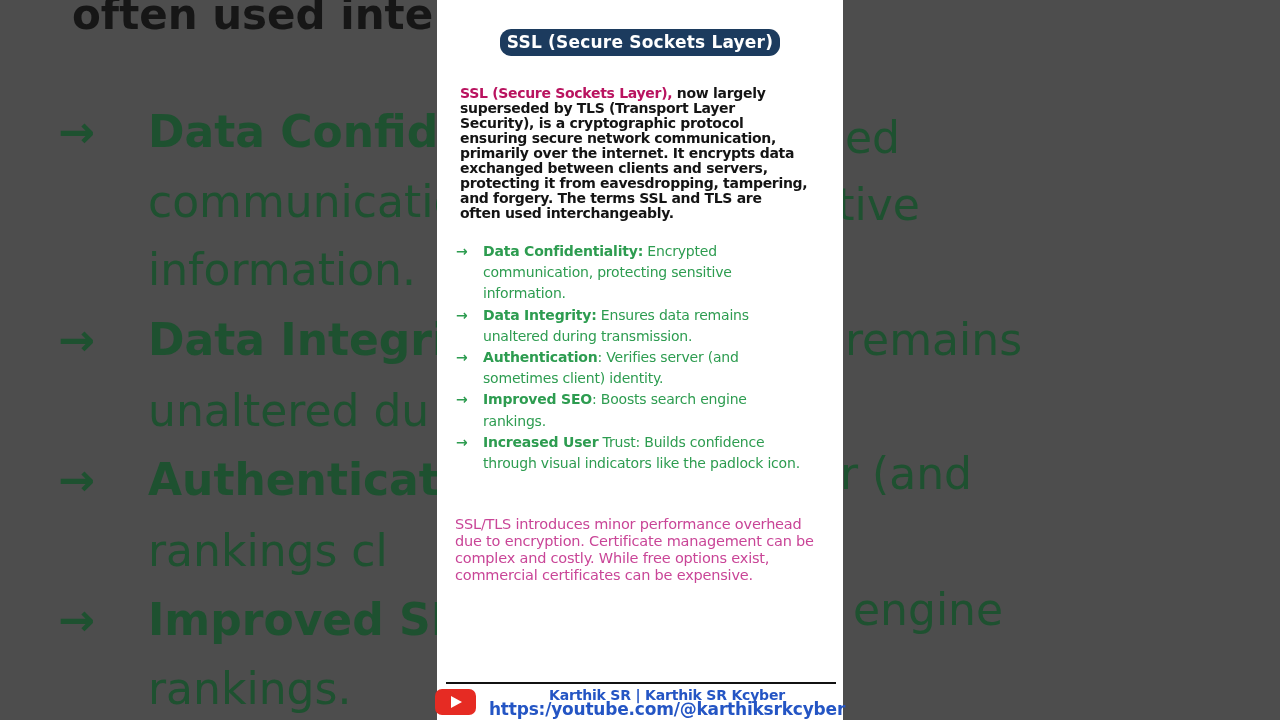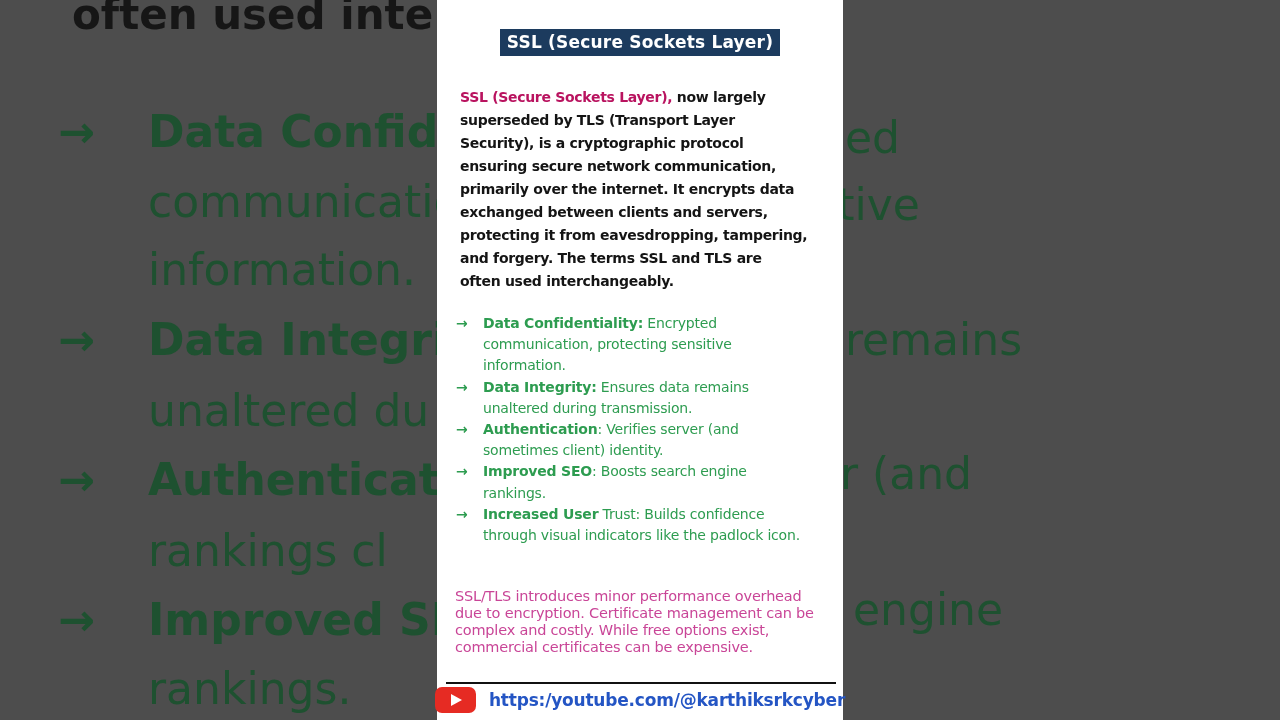--- a/index.html
+++ b/index.html
@@ -35,25 +35,26 @@
   
   .panel{
     position:absolute;left:437px;top:0;width:406px;height:720px;
     background:#ffffff;z-index:1;
   }
   .title-wrap{text-align:center;margin-top:29px;}
   .slide-title{
     display:inline-block;background:#1c3b5e;color:#ffffff;
     font-weight:700;font-size:17px;line-height:20px;padding:3px 7px 4px;
     letter-spacing:.2px;
+    border-radius:11px;
   }
   .intro{
     margin:30px 22px 0 23px;
     font-size:14px;font-weight:700;color:#141414;
-    line-height:23px;letter-spacing:-.3px;white-space:pre-line;
+    line-height:15px;letter-spacing:-.3px;white-space:pre-line;
   }
   .intro .hl{color:#b9135f;}
   .bullets{margin-top:20px;padding:0 10px 0 19px;}
   .bullet{
     display:flex;align-items:flex-start;
     font-size:14px;line-height:21.2px;color:#2d9c50;letter-spacing:-.2px;
   }
   .bullet .barrow{width:27px;flex:none;font-weight:700;}
   .bullet .btext{white-space:pre-line;font-weight:400;}
   .bullet .bbold{font-weight:700;}
@@ -181,16 +182,17 @@
 
   <p class="outro">SSL/TLS introduces minor performance overhead
 due to encryption. Certificate management can be
 complex and costly.  While free options exist,
 commercial certificates can be expensive.</p>
 
   <div class="footer-divider"></div>
   <div class="footer">
     <div class="yt-icon"></div>
     <div class="footer-text">
+      <div class="channel">Karthik SR | Karthik SR Kcyber</div>
       <div class="url">https:/youtube.com/@karthiksrkcyber</div>
     </div>
   </div>
 </div>
 
 </body></html>

